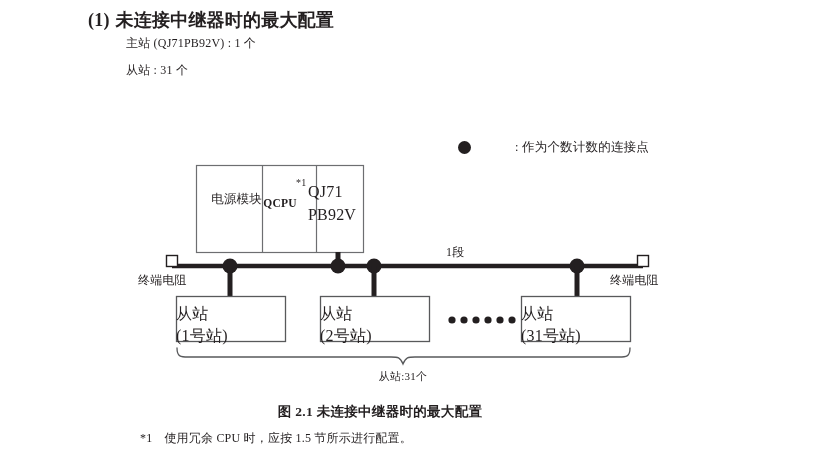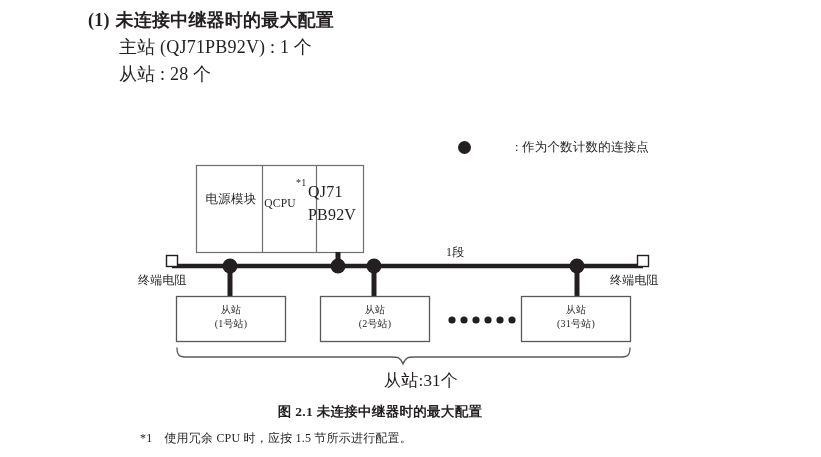--- a/index.html
+++ b/index.html
@@ -27,22 +27,22 @@
     top: 8px;
     font-size: 18px;
     font-weight: bold;
     letter-spacing: 0.2px;
     white-space: nowrap;
   }
   .sec-title .num { margin-right: 6px; }
 
   .spec-line {
     position: absolute;
-    left: 119px;
-    font-size: 18px;
+    left: 126px;
+    font-size: 12px;
     white-space: nowrap;
     letter-spacing: 0.2px;
   }
   .spec-line-1 { top: 35px; }
   .spec-line-2 { top: 62px; }
 
   
   .diagram {
     position: absolute;
     left: 0;
@@ -61,44 +61,44 @@
   }
 
   
   .rack-header {
     left: 196px;
     top: 136px;
     font-size: 12.5px;
   }
 
   
-  .cell-power { left: 200px; top: 192px; width: 62px; text-align: center; }
-  .cell-qcpu  { left: 263px; top: 196px; width: 34px; text-align: center; font-size: 11.5px; }
+  .cell-power { left: 200px; top: 192px; width: 62px; text-align: right; }
+  .cell-qcpu  { left: 263px; top: 196px; width: 34px; text-align: center; font-size: 11.5px; font-weight: bold; }
   .cell-star  { left: 296px; top: 177px; font-size: 10px; }
   .cell-net   { left: 308px; top: 180px; font-size: 16px; line-height: 1.45; }
 
   
   .term-left  { left: 138px; top: 273px; font-size: 12px; }
   .term-right { left: 610px; top: 273px; font-size: 12px; }
 
   
   .seg-label { left: 446px; top: 245px; font-size: 12px; }
 
   
   .slave-lbl {
-    font-size: 10px;
-    text-align: center;
+    font-size: 16px;
+    text-align: left;
     line-height: 1.35;
   }
   .slave-1  { left: 176px; top: 303px; width: 110px; }
   .slave-2  { left: 320px; top: 303px; width: 110px; }
   .slave-31 { left: 521px; top: 303px; width: 110px; }
 
   
-  .brace-caption { left: 348px; top: 370px; width: 110px; text-align: right; font-size: 17px; }
+  .brace-caption { left: 348px; top: 370px; width: 110px; text-align: center; font-size: 11px; }
 
   
   .legend-dot {
     position: absolute;
     left: 458px;
     top: 141px;
     width: 13px;
     height: 13px;
     border-radius: 50%;
     background: #231f20;
@@ -134,21 +134,21 @@
 </head>
 <body>
 
 <div class="page">
 
   <div class="sec-title">
     <span class="num">(1)</span><span>未连接中继器时的最大配置</span>
   </div>
 
   <div class="spec-line spec-line-1">主站 (QJ71PB92V) : 1 个</div>
-  <div class="spec-line spec-line-2">从站 : 28 个</div>
+  <div class="spec-line spec-line-2">从站 : 31 个</div>
 
   <div class="legend-dot"></div>
   <div class="d-label legend-text">: 作为个数计数的连接点</div>
 
   <div class="diagram">
     <svg width="821" height="457" viewBox="0 0 821 457" xmlns="http://www.w3.org/2000/svg">
 
       <g>
         <rect x="196.5" y="165.5" width="167" height="87" fill="#ffffff" stroke="#6d6e71" stroke-width="1.2"></rect>
         <line x1="262.5" y1="165.5" x2="262.5" y2="252.5" stroke="#6d6e71" stroke-width="1.2"></line>

